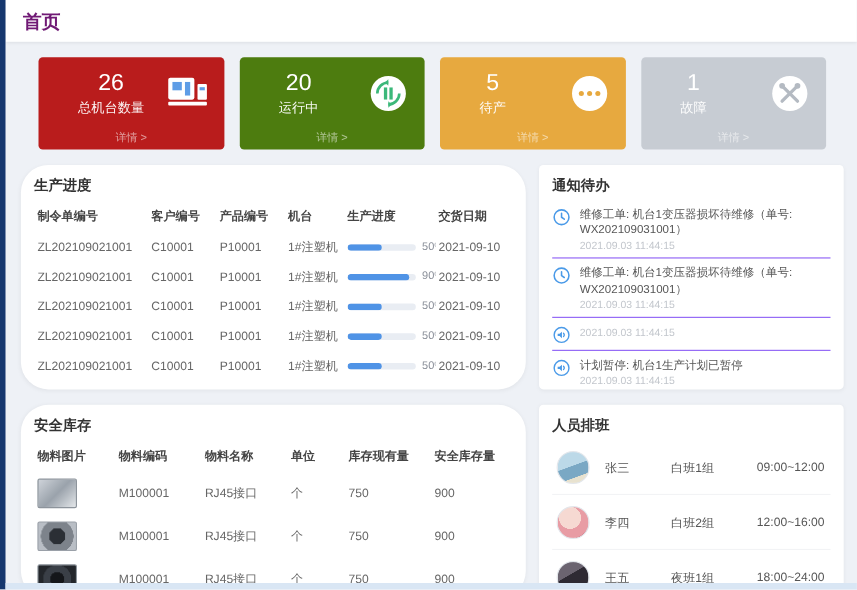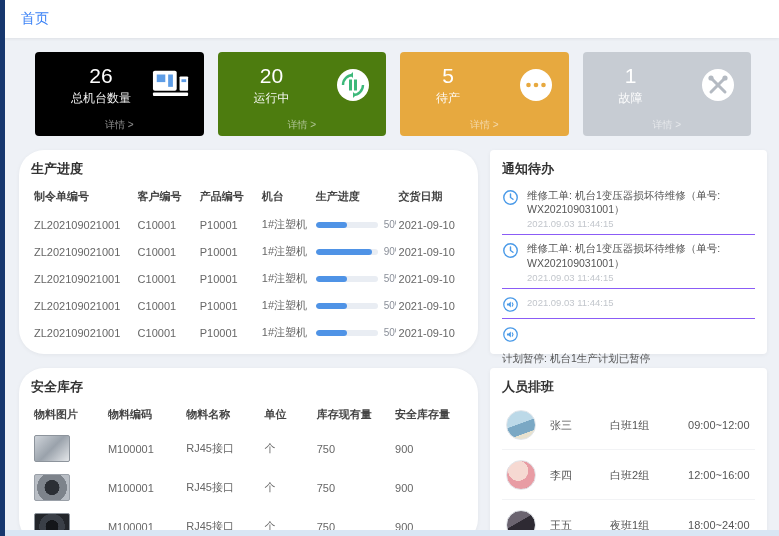--- a/index.html
+++ b/index.html
@@ -12,21 +12,21 @@
   }
   .left-strip { position:absolute; left:0; top:0; width:5px; height:100%; background:#16376e; }
   .bottom-strip { position:absolute; left:5px; right:0; bottom:0; height:6px; background:#d9e6f4; }
 
   .page { margin-left:5px; height:530px; display:flex; flex-direction:column; }
 
   .header {
     height:38px; background:#ffffff; display:flex; align-items:center;
     padding:0 16px; box-shadow:0 1px 3px rgba(0,0,0,.07); flex-shrink:0;
   }
-  .header-title { font-size:14px; font-weight:normal; color:#3b82f6; }
+  .header-title { font-size:17px; font-weight:bold; color:#701a75; }
 
   .content { flex:1; padding:14px 12px 4px 14px; overflow:hidden; }
 
   
   .cards { display:flex; gap:14px; padding:0 16px; }
   .card {
     flex:1; height:84px; border-radius:4px; color:#fff; position:relative;
     padding:12px 14px 0 14px; display:flex; align-items:flex-start; justify-content:space-between;
   }
   .card-info { text-align:center; margin-left:22px; }
@@ -55,21 +55,21 @@
   th { text-align:left; color:#444; font-weight:bold; padding:7px 3px; white-space:nowrap; }
   td { color:#666; padding:6px 3px; white-space:nowrap; overflow:hidden; }
 
   .progress-cell { display:flex; align-items:center; }
   .bar-track { width:62px; height:6px; background:#e9edf3; border-radius:3px; overflow:hidden; flex-shrink:0; }
   .bar-fill { height:100%; background:#4f93e6; border-radius:3px; width:0; }
   .bar-label { font-size:10px; color:#8a8f99; margin-left:6px; }
 
   
   .notice-item { display:flex; gap:8px; padding:6px 0 5px 0; border-bottom:1px solid #8b5cf6; cursor:pointer; }
-  .notice-item:last-child { border-bottom:none;flex-direction:column; }
+  .notice-item:last-child { border-bottom:none; }
   .notice-icon { width:17px; height:17px; flex-shrink:0; margin-top:1px; }
   .notice-text { font-size:10.5px; color:#555; line-height:1.35; }
   .notice-time { font-size:9.5px; color:#c2c6cc; margin-top:2px; }
 
   
   .mat-img { width:36px; height:27px; border-radius:2px; display:block; }
   .mat-img-1 { background:linear-gradient(135deg,#cfd4da 0%,#9aa2ab 50%,#e4e7ea 100%); border:1px solid #8d949c; }
   .mat-img-2 { background:radial-gradient(circle at 50% 50%, #2b2f35 0 35%, #7d838b 36% 70%, #b9bec5 71%); border:1px solid #9aa0a8; }
   .mat-img-3 { background:radial-gradient(circle at 50% 50%, #14161a 0 30%, #3a3f47 31% 60%, #23262b 61%); border:1px solid #8d949c; }
 
@@ -91,21 +91,21 @@
 
 <div class="page">
   <div class="header">
     <span class="header-title">首页</span>
   </div>
 
   <div class="content">
 
     <div class="cards">
 
-      <div class="card" style="background:#000000">
+      <div class="card" style="background:#b91c1c">
         <div class="card-info">
           <div class="card-value">26</div>
           <div class="card-label">总机台数量</div>
         </div>
         <span class="card-icon">
           <svg viewBox="0 0 40 34" width="38" height="36">
             <rect x="1" y="3" width="25" height="21" rx="2" fill="#fff"></rect>
             <rect x="5" y="7" width="9" height="8" fill="#5e9de6"></rect>
             <rect x="17" y="7" width="5" height="13" fill="#5e9de6"></rect>
             <rect x="29" y="9" width="9" height="15" rx="1" fill="#fff"></rect>

